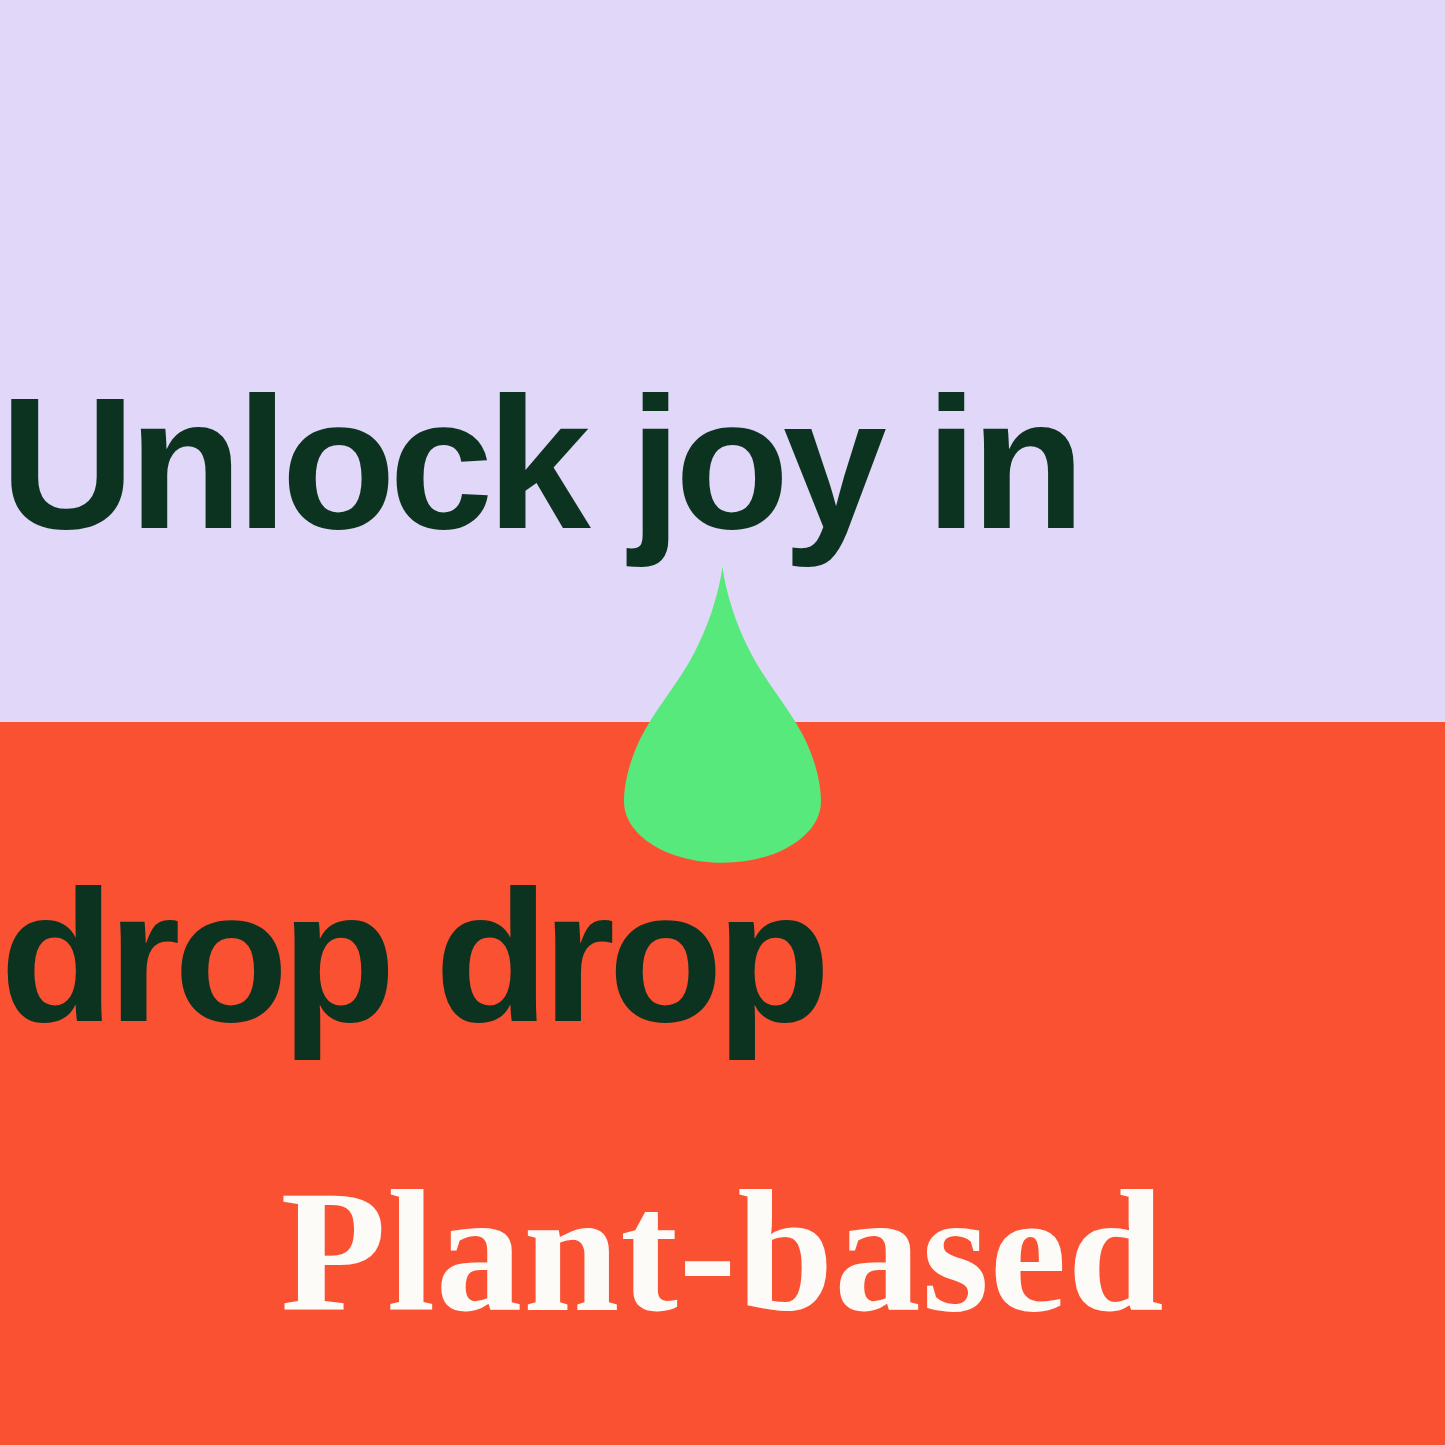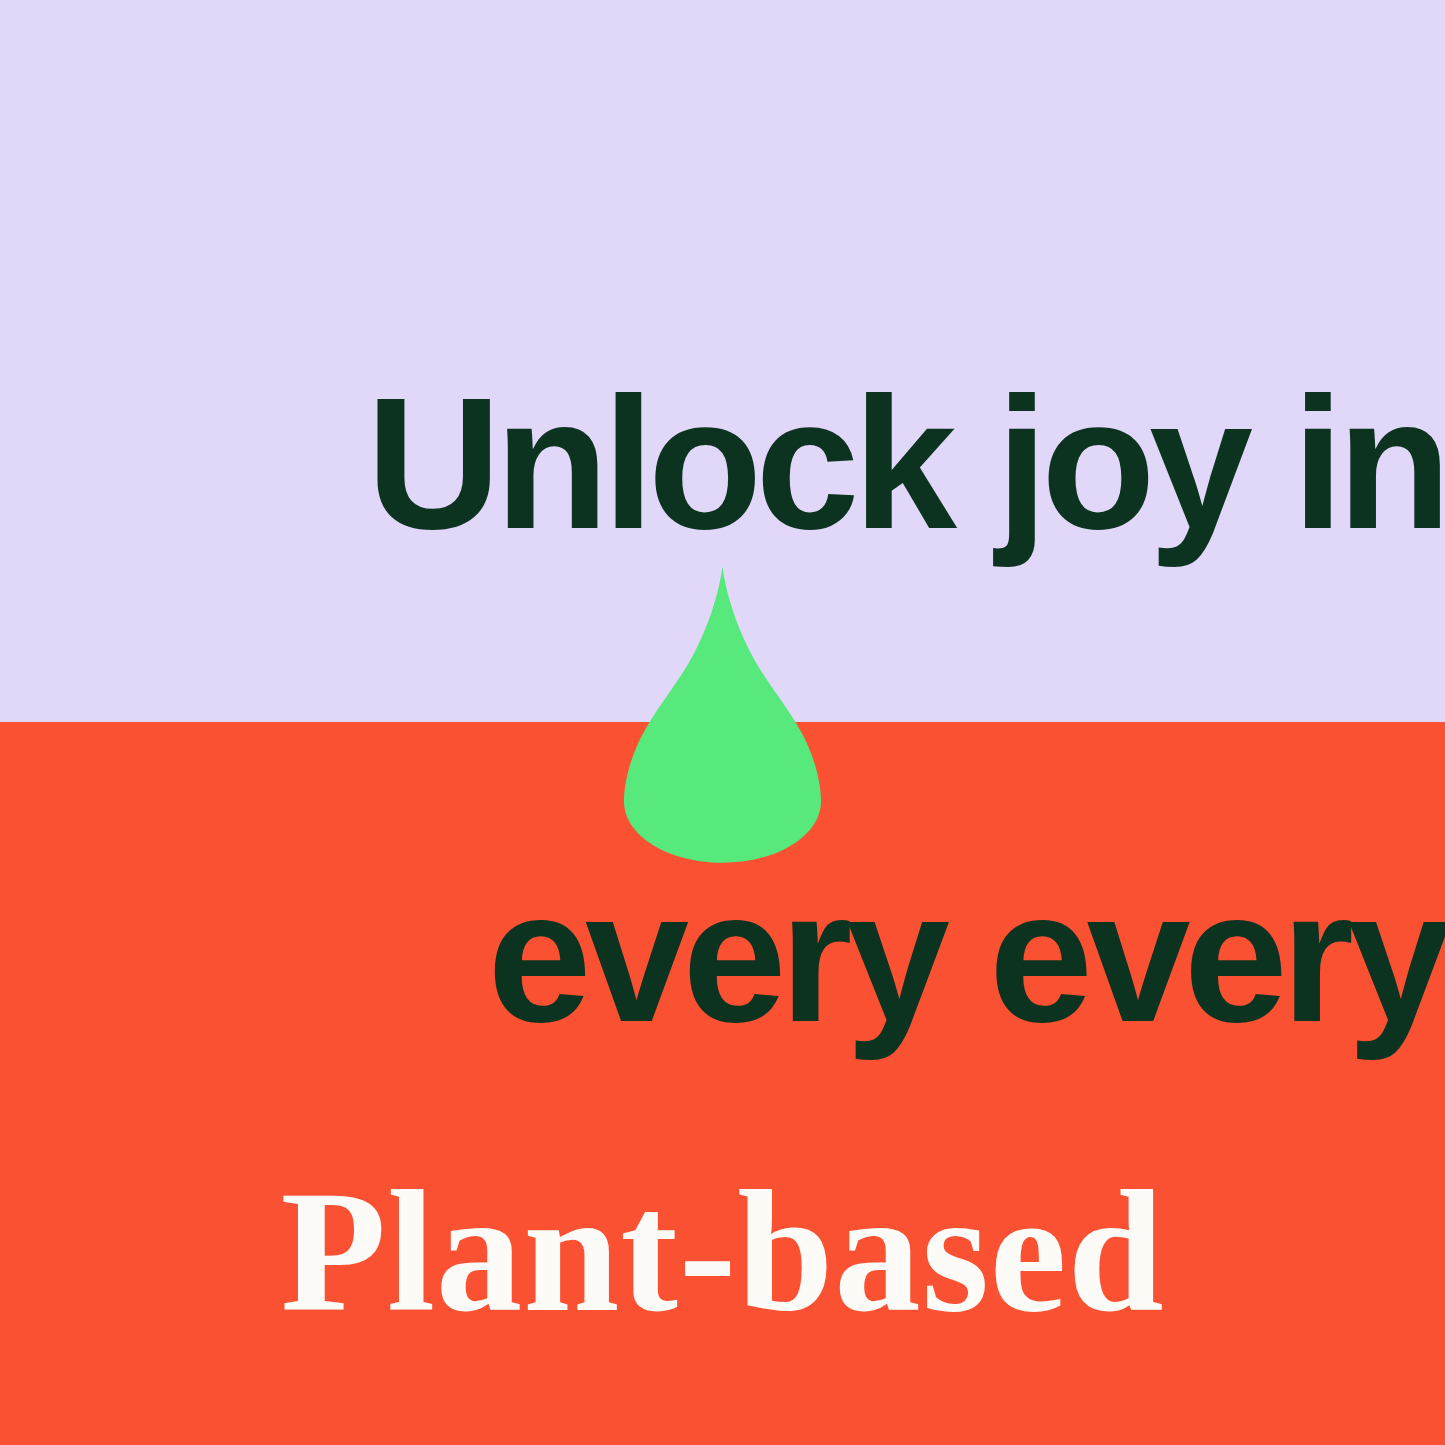--- a/index.html
+++ b/index.html
@@ -32,21 +32,21 @@
     height: 723px;
     background: #FB5133;
   }
 
   
   .headline {
     position: absolute;
     left: 0;
     top: 94px;
     width: 100%;
-    text-align: right;
+    text-align: left;
     color: #0C3220;
     font-family: "Liberation Sans", sans-serif;
     font-weight: 700;
     font-size: 187px;
     line-height: 1.32;
     letter-spacing: -0.035em;
     white-space: pre-line;
     -webkit-font-smoothing: antialiased;
   }
   .headline .hl-line {
@@ -92,21 +92,21 @@
 <body>
 
 <div id="poster">
 
   <div class="band band-top"></div>
 
   <div class="band band-bottom"></div>
 
   <div class="headline">
     <span class="hl-line">Unlock joy in</span>
-    <span class="hl-line">every every</span>
+    <span class="hl-line">drop drop</span>
   </div>
 
   <div class="droplet-wrap">
     <svg viewBox="0 0 200 295" xmlns="http://www.w3.org/2000/svg" aria-hidden="true">
       <path d="M100 0
                C100 0 104 40 128 86
                C144 117 168 143 182 172
                C192 193 198 215 198 234
                C198 268 154 295 100 295
                C46 295 2 268 2 234

